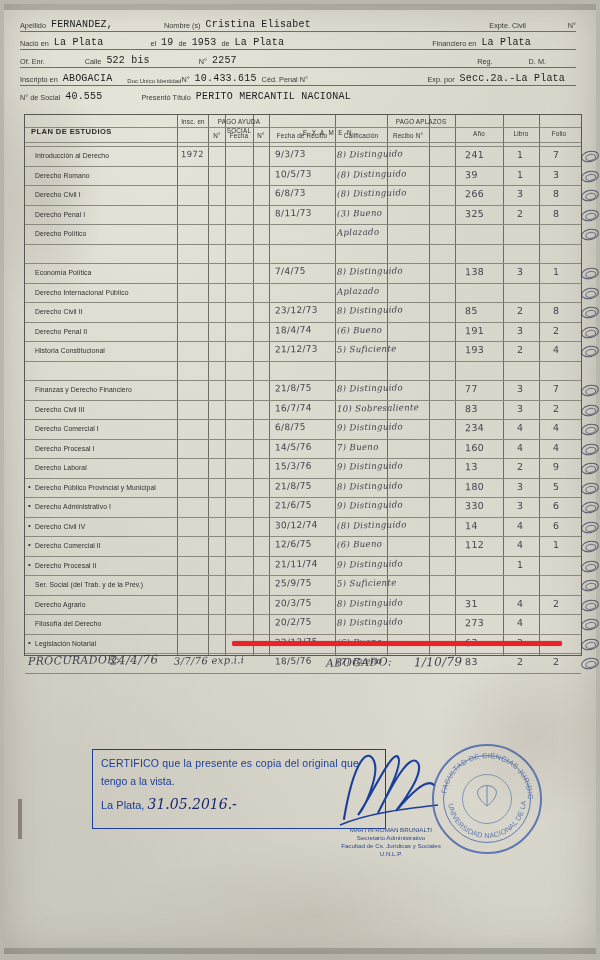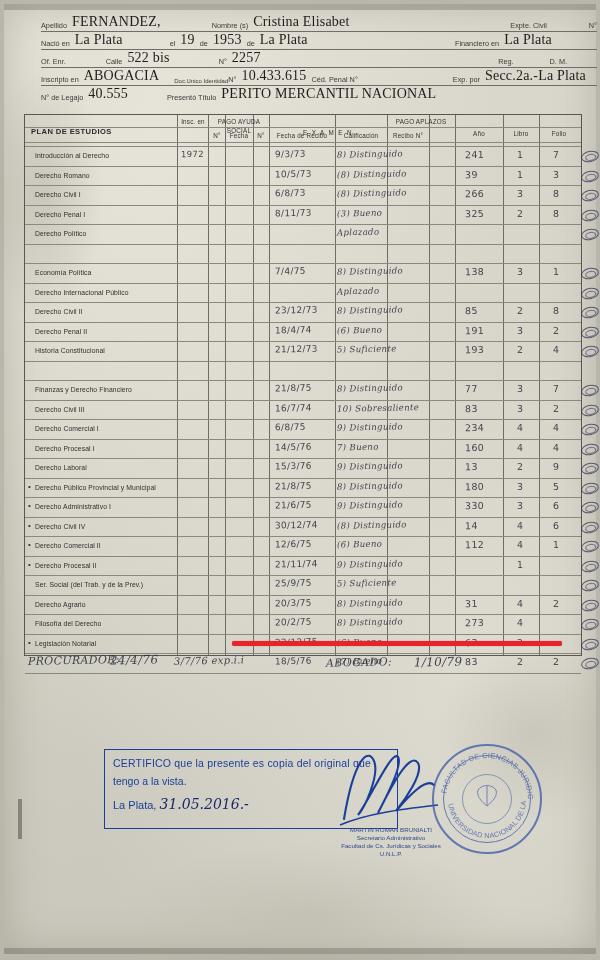--- a/index.html
+++ b/index.html
@@ -17,35 +17,35 @@
     background-image:
       radial-gradient(ellipse at 25% 12%, #e6e3d9 0%, rgba(230,227,217,0) 55%),
       radial-gradient(ellipse at 80% 70%, #dedbd1 0%, rgba(222,219,209,0) 60%),
       linear-gradient(175deg,#dcd9cf 0%,#d2cfc4 50%,#c9c6bb 100%);
     box-shadow:inset 0 0 40px rgba(120,115,100,.35);
   }
   
   .blot{position:absolute;border-radius:50%;pointer-events:none;}
   
   #form{
-    position:absolute;left:37px;top:10px;width:556px;
+    position:absolute;left:16px;top:10px;width:556px;
     color:#2d2d2d;
   }
   .hdr-row{
     display:flex;align-items:flex-end;
     font-size:7.5px;
     height:17px;
     border-bottom:1px solid #6f6d66;
     position:relative;
   }
   .hdr-row:last-child{}
   .lbl{white-space:nowrap;color:#3a3a38;font-size:7.3px;padding-bottom:1px;}
   .val{
-    font-family:Liberation Serif, serif;
-    font-size:14px;color:#1d1d1d;
+    font-family:Liberation Mono, monospace;
+    font-size:10px;color:#1d1d1d;
     padding:0 5px 1px 5px;white-space:nowrap;
     letter-spacing:.2px;
   }
   .grow{flex:1;}
   .hdr-row .cellpad{padding-left:6px;}
   
   #tbl{
     position:absolute;left:20px;top:110px;width:556px;height:540px;
     border:1px solid #595751;
     font-size:6.6px;color:#303030;
@@ -99,21 +99,21 @@
     position:absolute;left:228px;top:637px;width:330px;height:5px;
     background:#e8232a;border-radius:2px;
     box-shadow:0 0 1px rgba(160,0,0,.6);
   }
   
   #bottomline{
     position:absolute;left:22px;top:650px;width:556px;height:20px;
   }
   
   #cert{
-    position:absolute;left:100px;top:745px;width:292px;height:78px;
+    position:absolute;left:88px;top:745px;width:292px;height:78px;
     border:1.6px solid #1a3f9b;
     color:#1a3f9b;
     font-family:"Liberation Sans", sans-serif;
     text-decoration:underline;
   }
   #cert .l1{position:absolute;left:8px;top:7px;font-size:10.5px;letter-spacing:.2px;}
   #cert .l2{position:absolute;left:8px;top:25px;font-size:10.5px;}
   #cert .l3{position:absolute;left:8px;top:46px;font-size:11px;}
   #cert .date{
     font-family:"DejaVu Serif", serif;font-style:italic;font-size:14px;color:#1b2a6b;
@@ -203,21 +203,21 @@
       <span class="lbl">N°</span>
       <span class="val">10.433.615</span>
       <span class="lbl">Céd. Penal N°</span>
       <span class="grow"></span>
       <span class="lbl">Exp. por</span>
       <span class="val">Secc.2a.-La Plata</span>
       <span style="width:6px"></span>
     </div>
 
     <div class="hdr-row" style="border-bottom:none">
-      <span class="lbl">N° de Legajo</span>
+      <span class="lbl">N° de Social</span>
       <span class="val">40.555</span>
       <span class="lbl" style="margin-left:34px">Presentó Título</span>
       <span class="val">PERITO MERCANTIL NACIONAL</span>
       <span class="grow"></span>
     </div>
   </div>
 
   <div id="tbl">
 
     <div class="colline" style="left:152px"></div>

